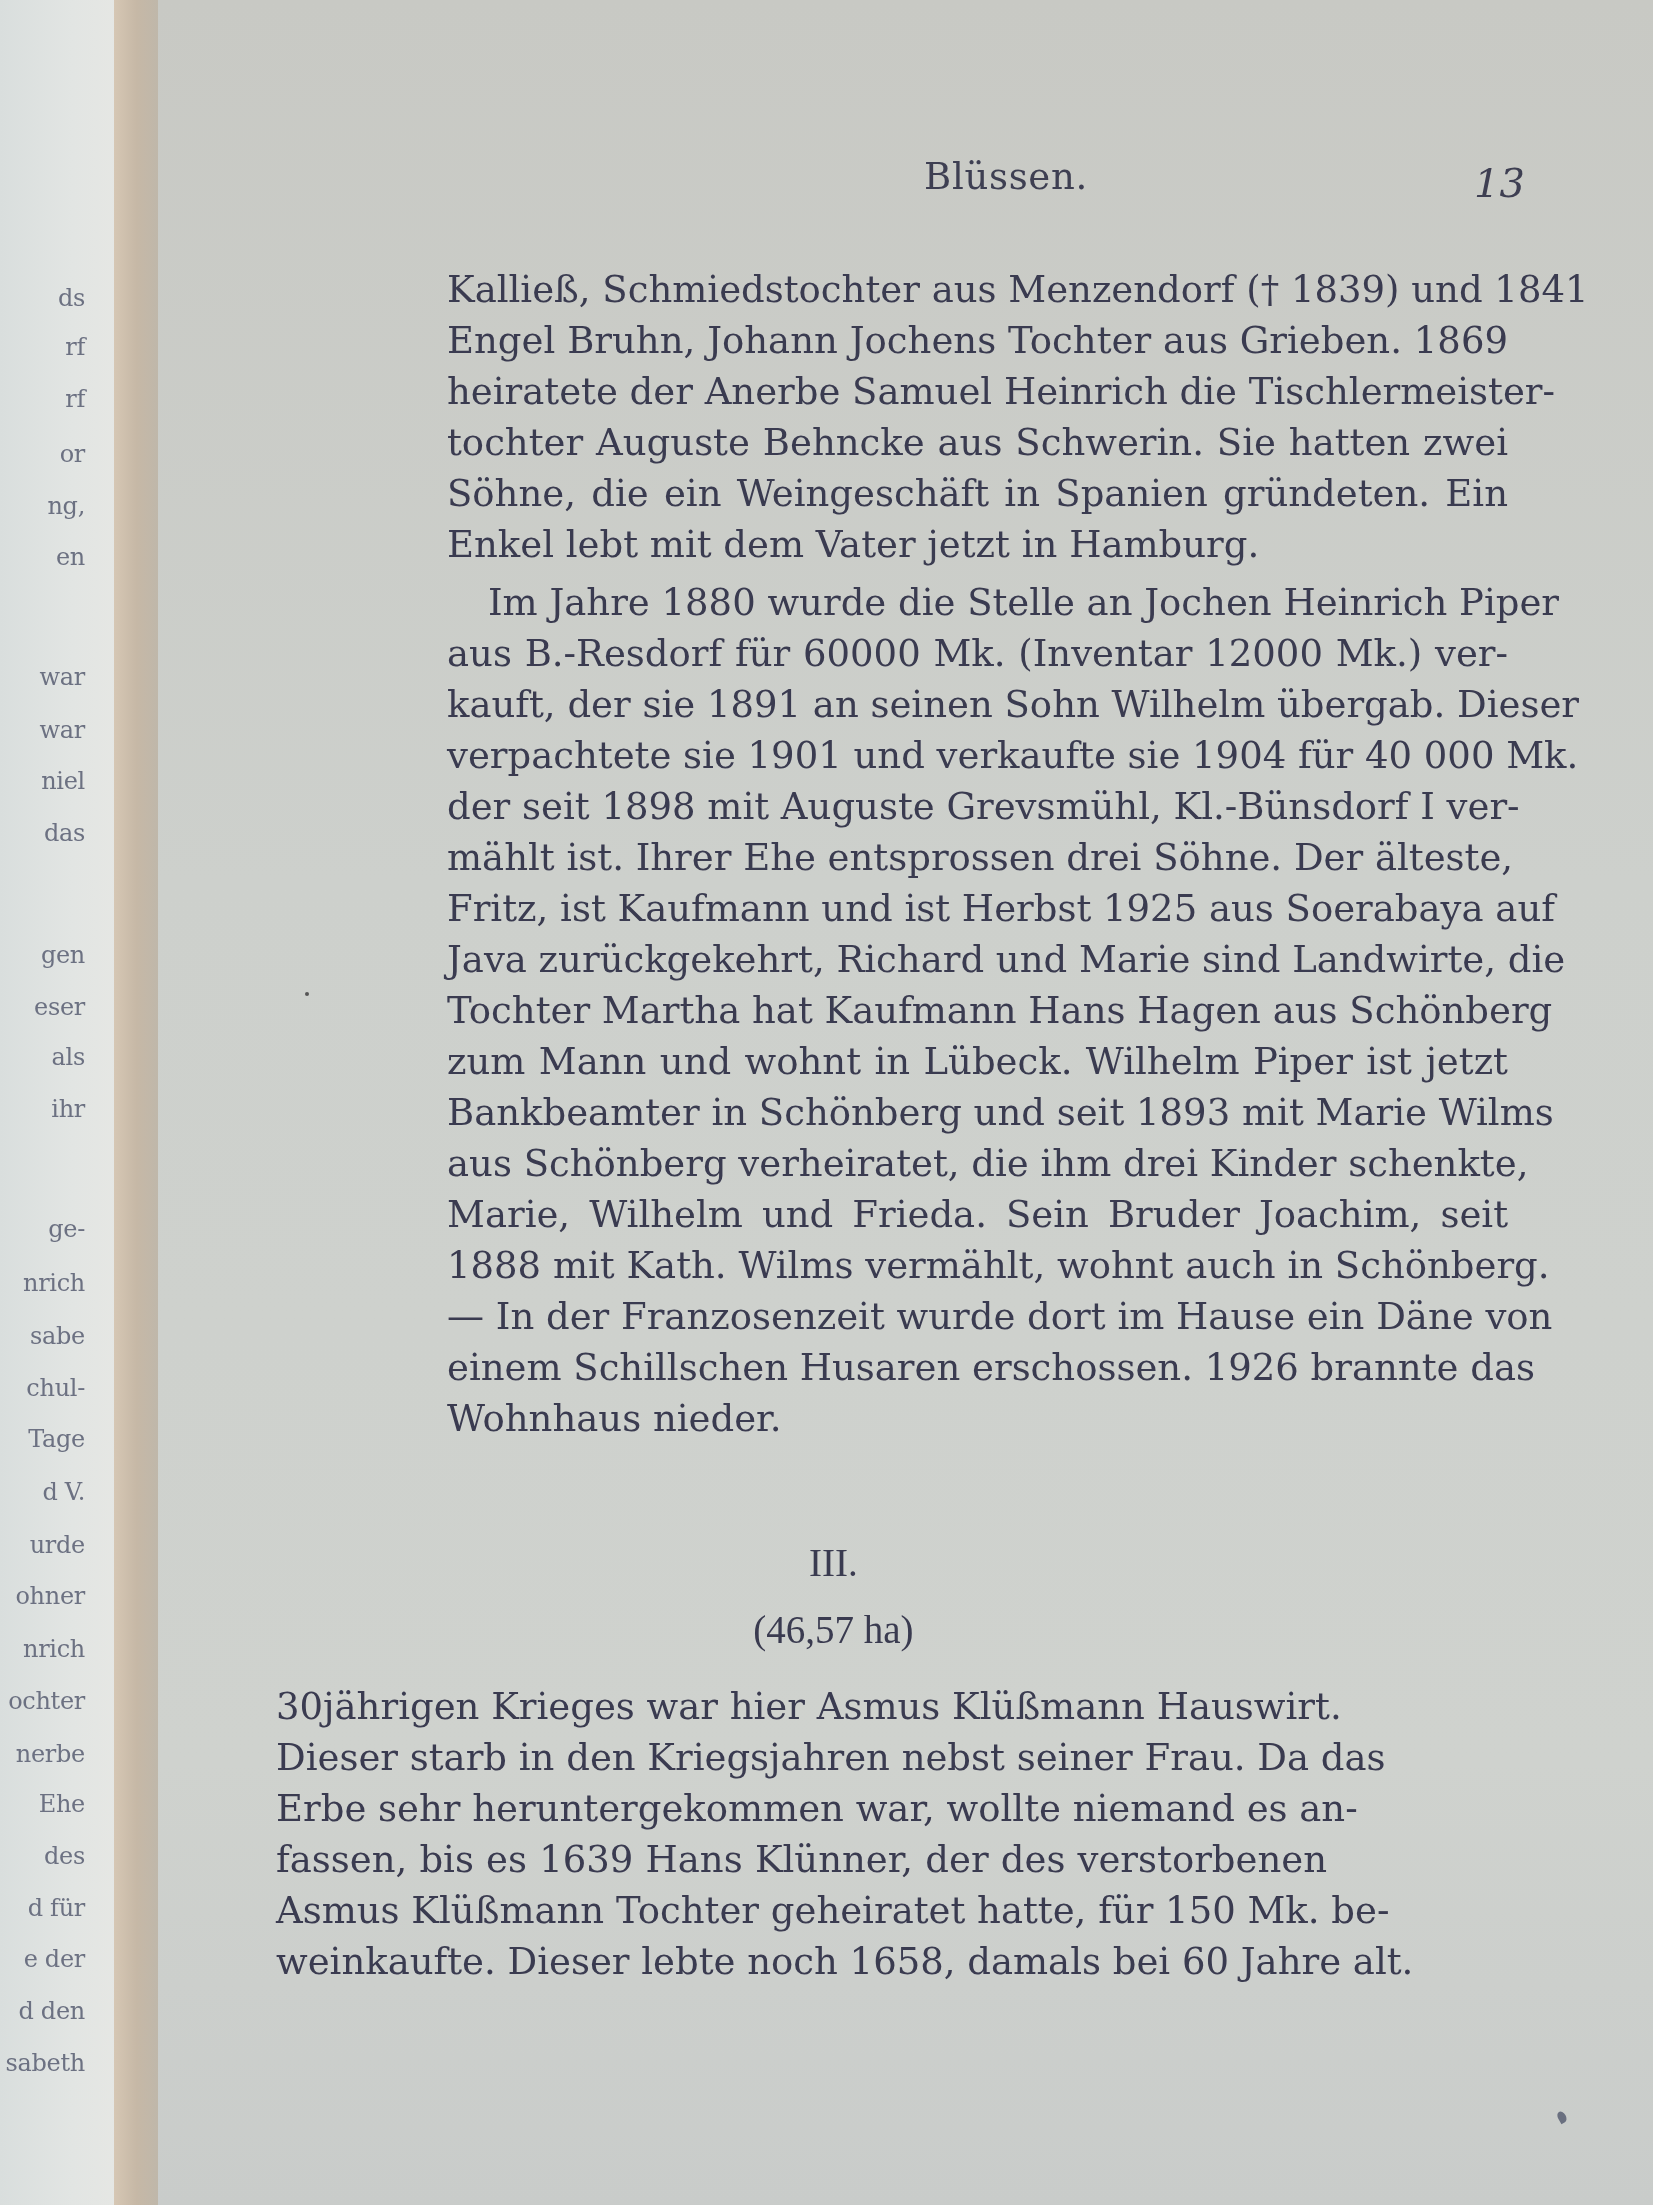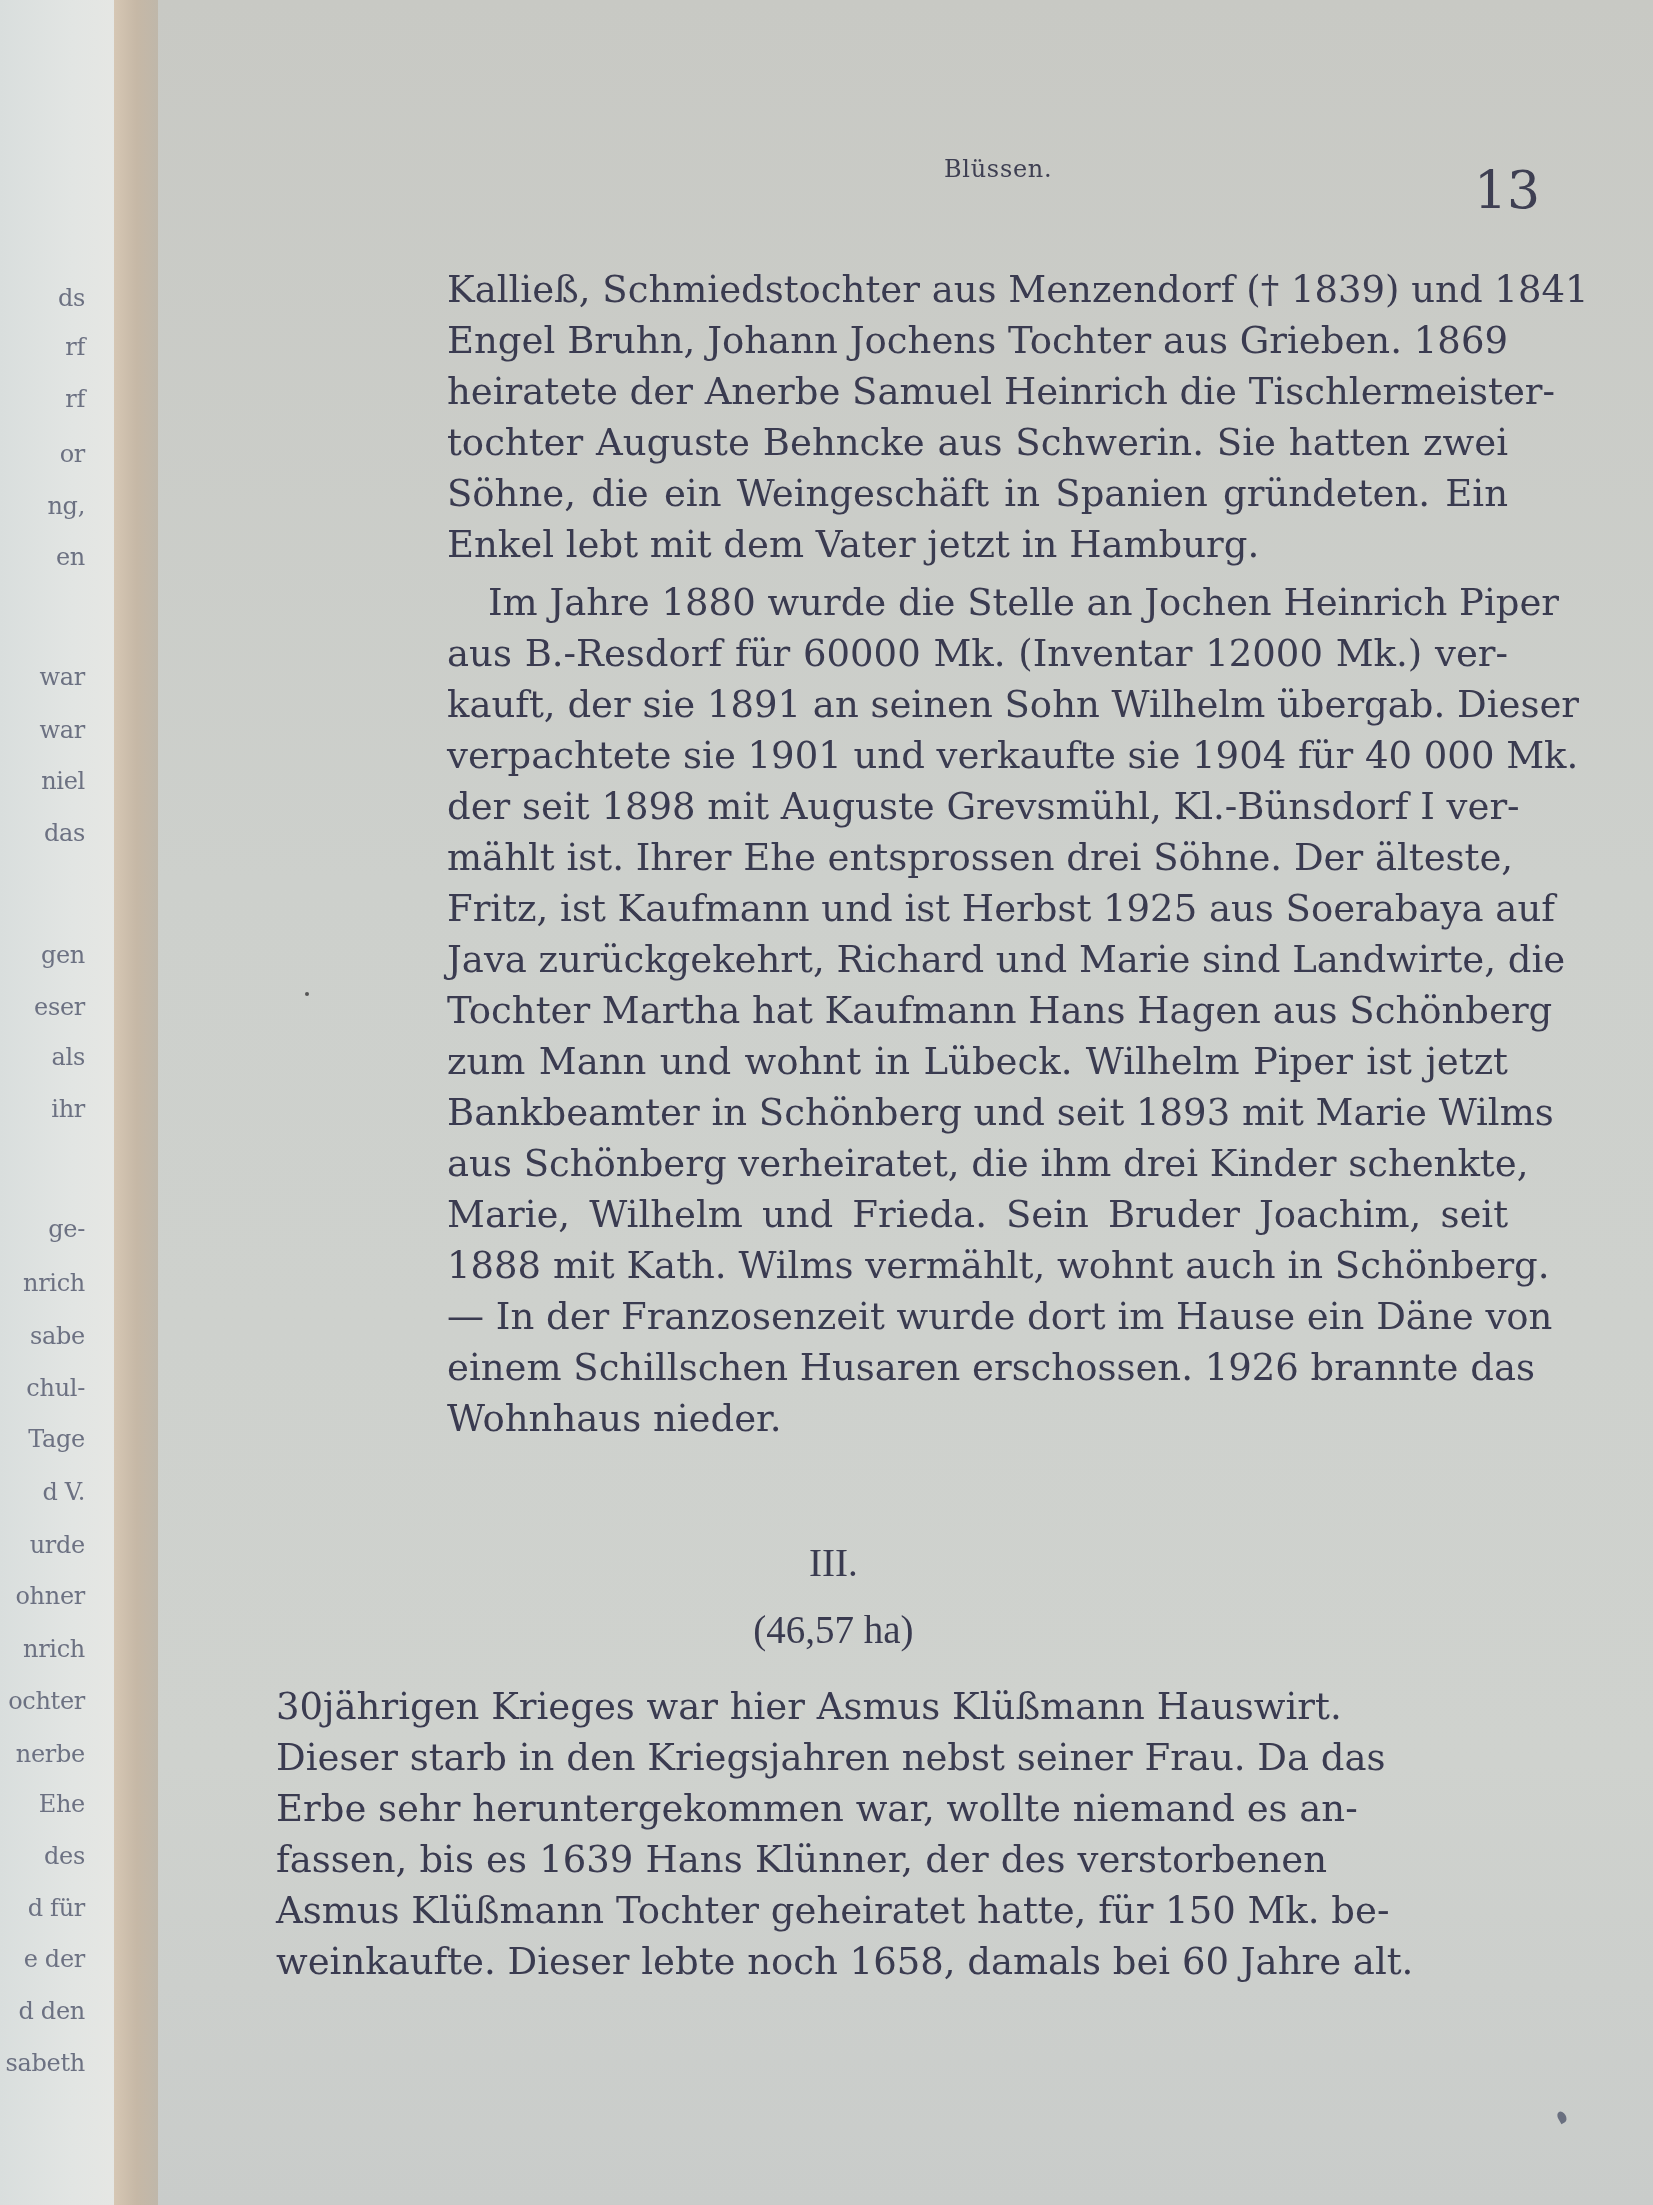--- a/index.html
+++ b/index.html
@@ -49,31 +49,32 @@
       position: absolute;
       left: 158px;
       top: 0;
       width: 1495px;
       height: 2205px;
       background: linear-gradient(to bottom, #c8c9c4 0%, #cdd0cc 40%, #cfd2ce 80%, #c9ccca 100%);
     }
     .running-head {
       position: absolute;
       top: 155px;
-      left: 786px;
-      font-size: 24px;
+      left: 766px;
+      font-size: 37px;
       color: #3e3f52;
       letter-spacing: 0.7px;
     }
     .page-number {
       position: absolute;
       top: 160px;
       left: 1316px;
-      font-size: 52px;
+      font-size: 40px;
       color: #3e3f52;
+      font-style: italic;
     }
     .text-block {
       position: absolute;
       left: 289px;
       width: 1061px;
       color: #3a3b50;
       font-size: 37px;
     }
     .line {
       display: block;

